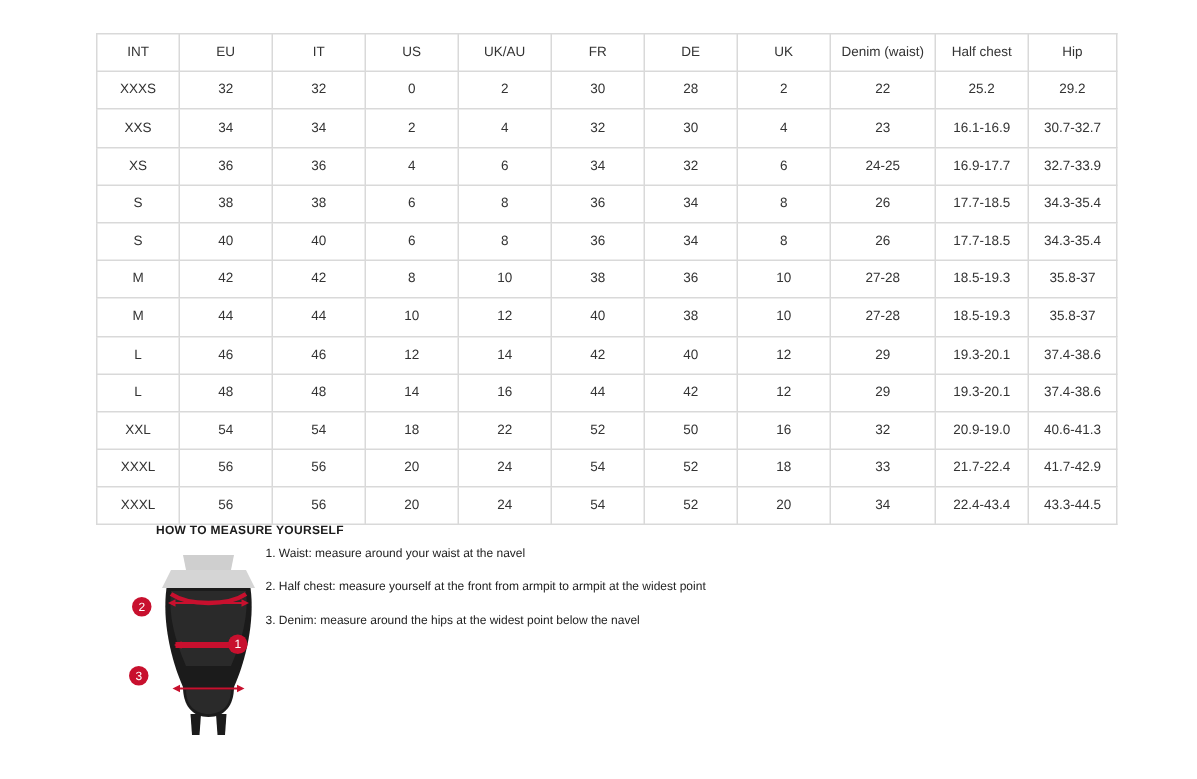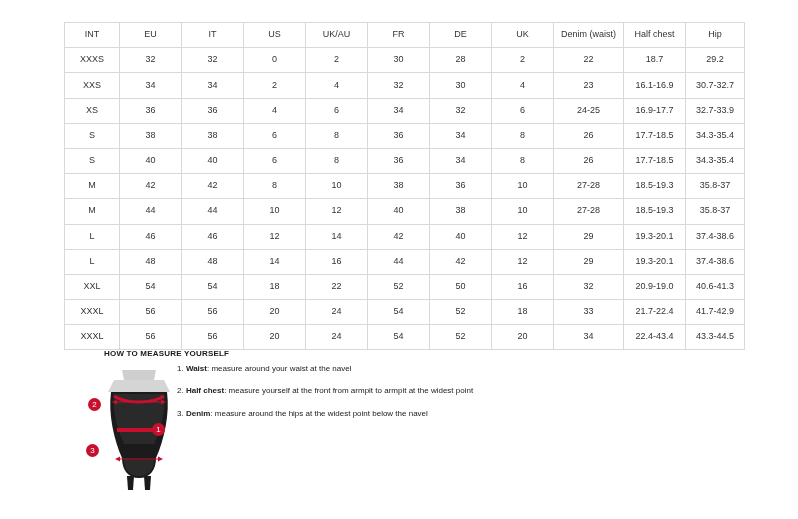--- a/index.html
+++ b/index.html
@@ -80,21 +80,21 @@
     left: 177px;
     top: 364px;
     width: 420px;
   }
   .note {
     font-size: 8px;
     color: #222;
     margin-bottom: 12px;
     line-height: 1.3;
   }
-  .note b { font-weight: bold; margin-top: 40px; }
+  .note b { font-weight: normal; margin-top: 40px; }
   .note .num { font-weight: normal; }
 
   .dot {
     position: absolute;
     width: 13px;
     height: 13px;
     border-radius: 50%;
     background: #c8102e;
     color: #fff;
     font-size: 8px;
@@ -144,21 +144,21 @@
         <tr>
           <td>XXXS</td>
           <td>32</td>
           <td>32</td>
           <td>0</td>
           <td>2</td>
           <td>30</td>
           <td>28</td>
           <td>2</td>
           <td>22</td>
-          <td>18.7</td>
+          <td>25.2</td>
           <td>29.2</td>
         </tr>
         <tr>
           <td>XXS</td>
           <td>34</td>
           <td>34</td>
           <td>2</td>
           <td>4</td>
           <td>32</td>
           <td>30</td>

